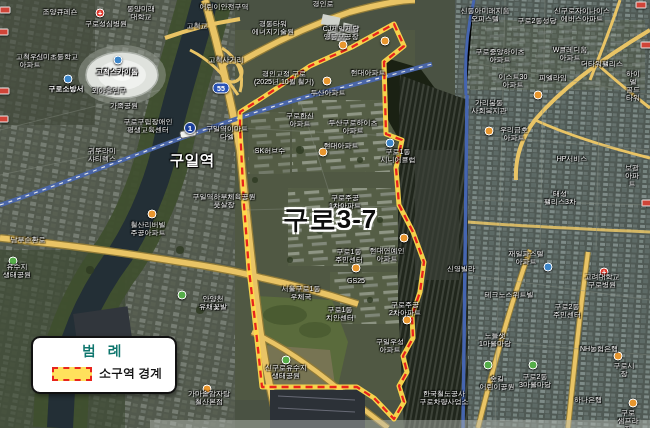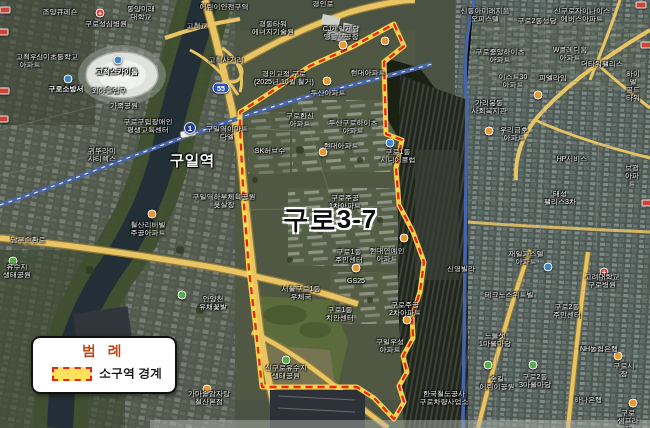--- a/index.html
+++ b/index.html
@@ -18,21 +18,21 @@
   .mk-blue{background:#3d86c9}
   .mk-hospital{background:#e23b30;font-size:7px;line-height:1}
   .mk-subway{background:#1b3f99;width:12px;height:12px;font-size:8px}
   .mk-route{background:#2a53b5;width:17px;height:11px;border-radius:5px;font-size:7px;border:1px solid #fff}
   .mk-sign{background:#d04438;width:11px;height:7px;border-radius:1px;border:1px solid #eee}
   #area-title{position:absolute;transform:translate(-50%,-50%);color:#0d0d0d;font-size:26px;
       font-weight:800;letter-spacing:1px;white-space:nowrap;
       text-shadow:-2px -2px 0 #fff,2px -2px 0 #fff,-2px 2px 0 #fff,2px 2px 0 #fff,0 0 4px #fff;}
   #legend{position:absolute;left:31px;top:336px;width:142px;height:54px;background:#fff;
       border:2.5px solid #111;border-radius:9px;box-shadow:1px 2px 4px rgba(0,0,0,.4);}
-  #legend-title{text-align:center;font-size:14px;font-weight:700;color:#c2410c;margin-top:4px;letter-spacing:4px;}
+  #legend-title{text-align:center;font-size:14px;font-weight:700;color:#0f766e;margin-top:4px;letter-spacing:4px;}
   .legend-row{display:flex;align-items:center;margin:5px 0 0 11px;padding-left:8px;}
   #legend-swatch{width:40px;height:14px;background:var(--legend-swatch,#ffe15c);
       border:2px dashed var(--boundary-red,#e8241c);box-sizing:border-box;margin-right:7px;}
   #legend-boundary-label{font-size:12px;font-weight:700;color:#111;white-space:nowrap;}
   .bnd-glow{fill:none;stroke:var(--boundary-yellow,#ffd94d);stroke-width:5;opacity:.95;stroke-linejoin:round;}
   .bnd-red{fill:none;stroke:var(--boundary-red,#e8241c);stroke-width:2.3;stroke-dasharray:7 5;stroke-linejoin:round;}
 </style>
 </head>
 <body>
 

